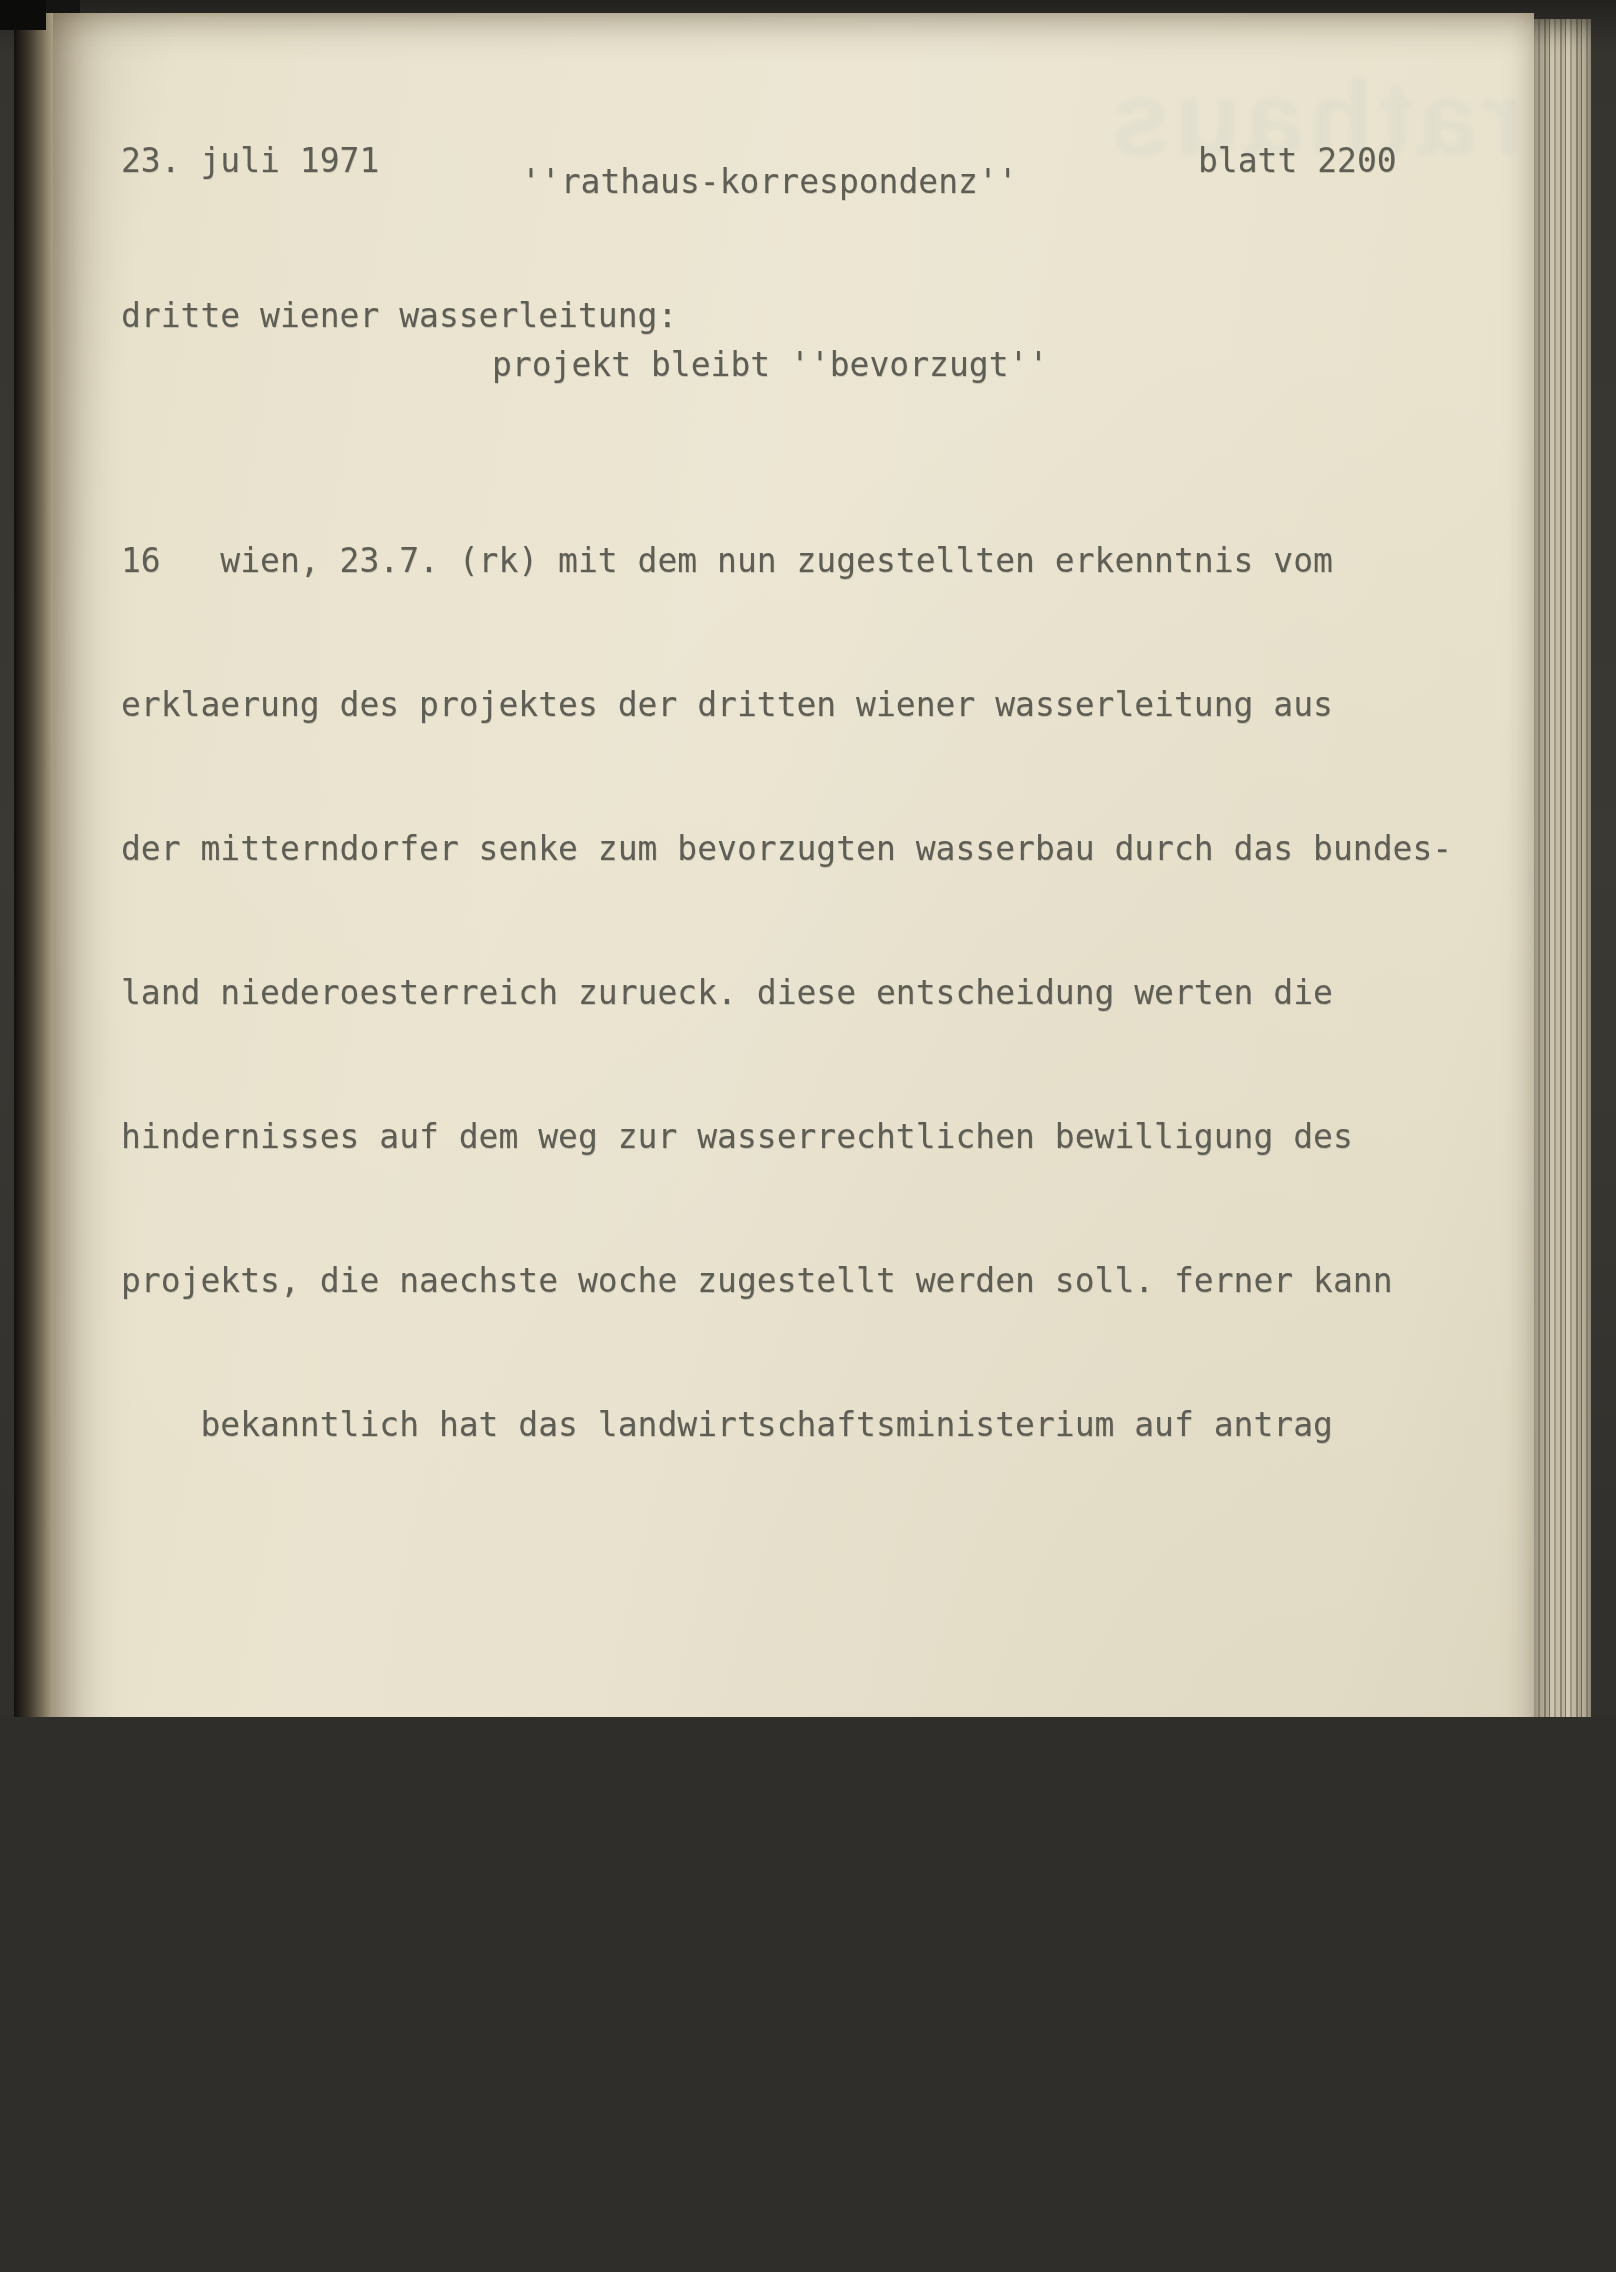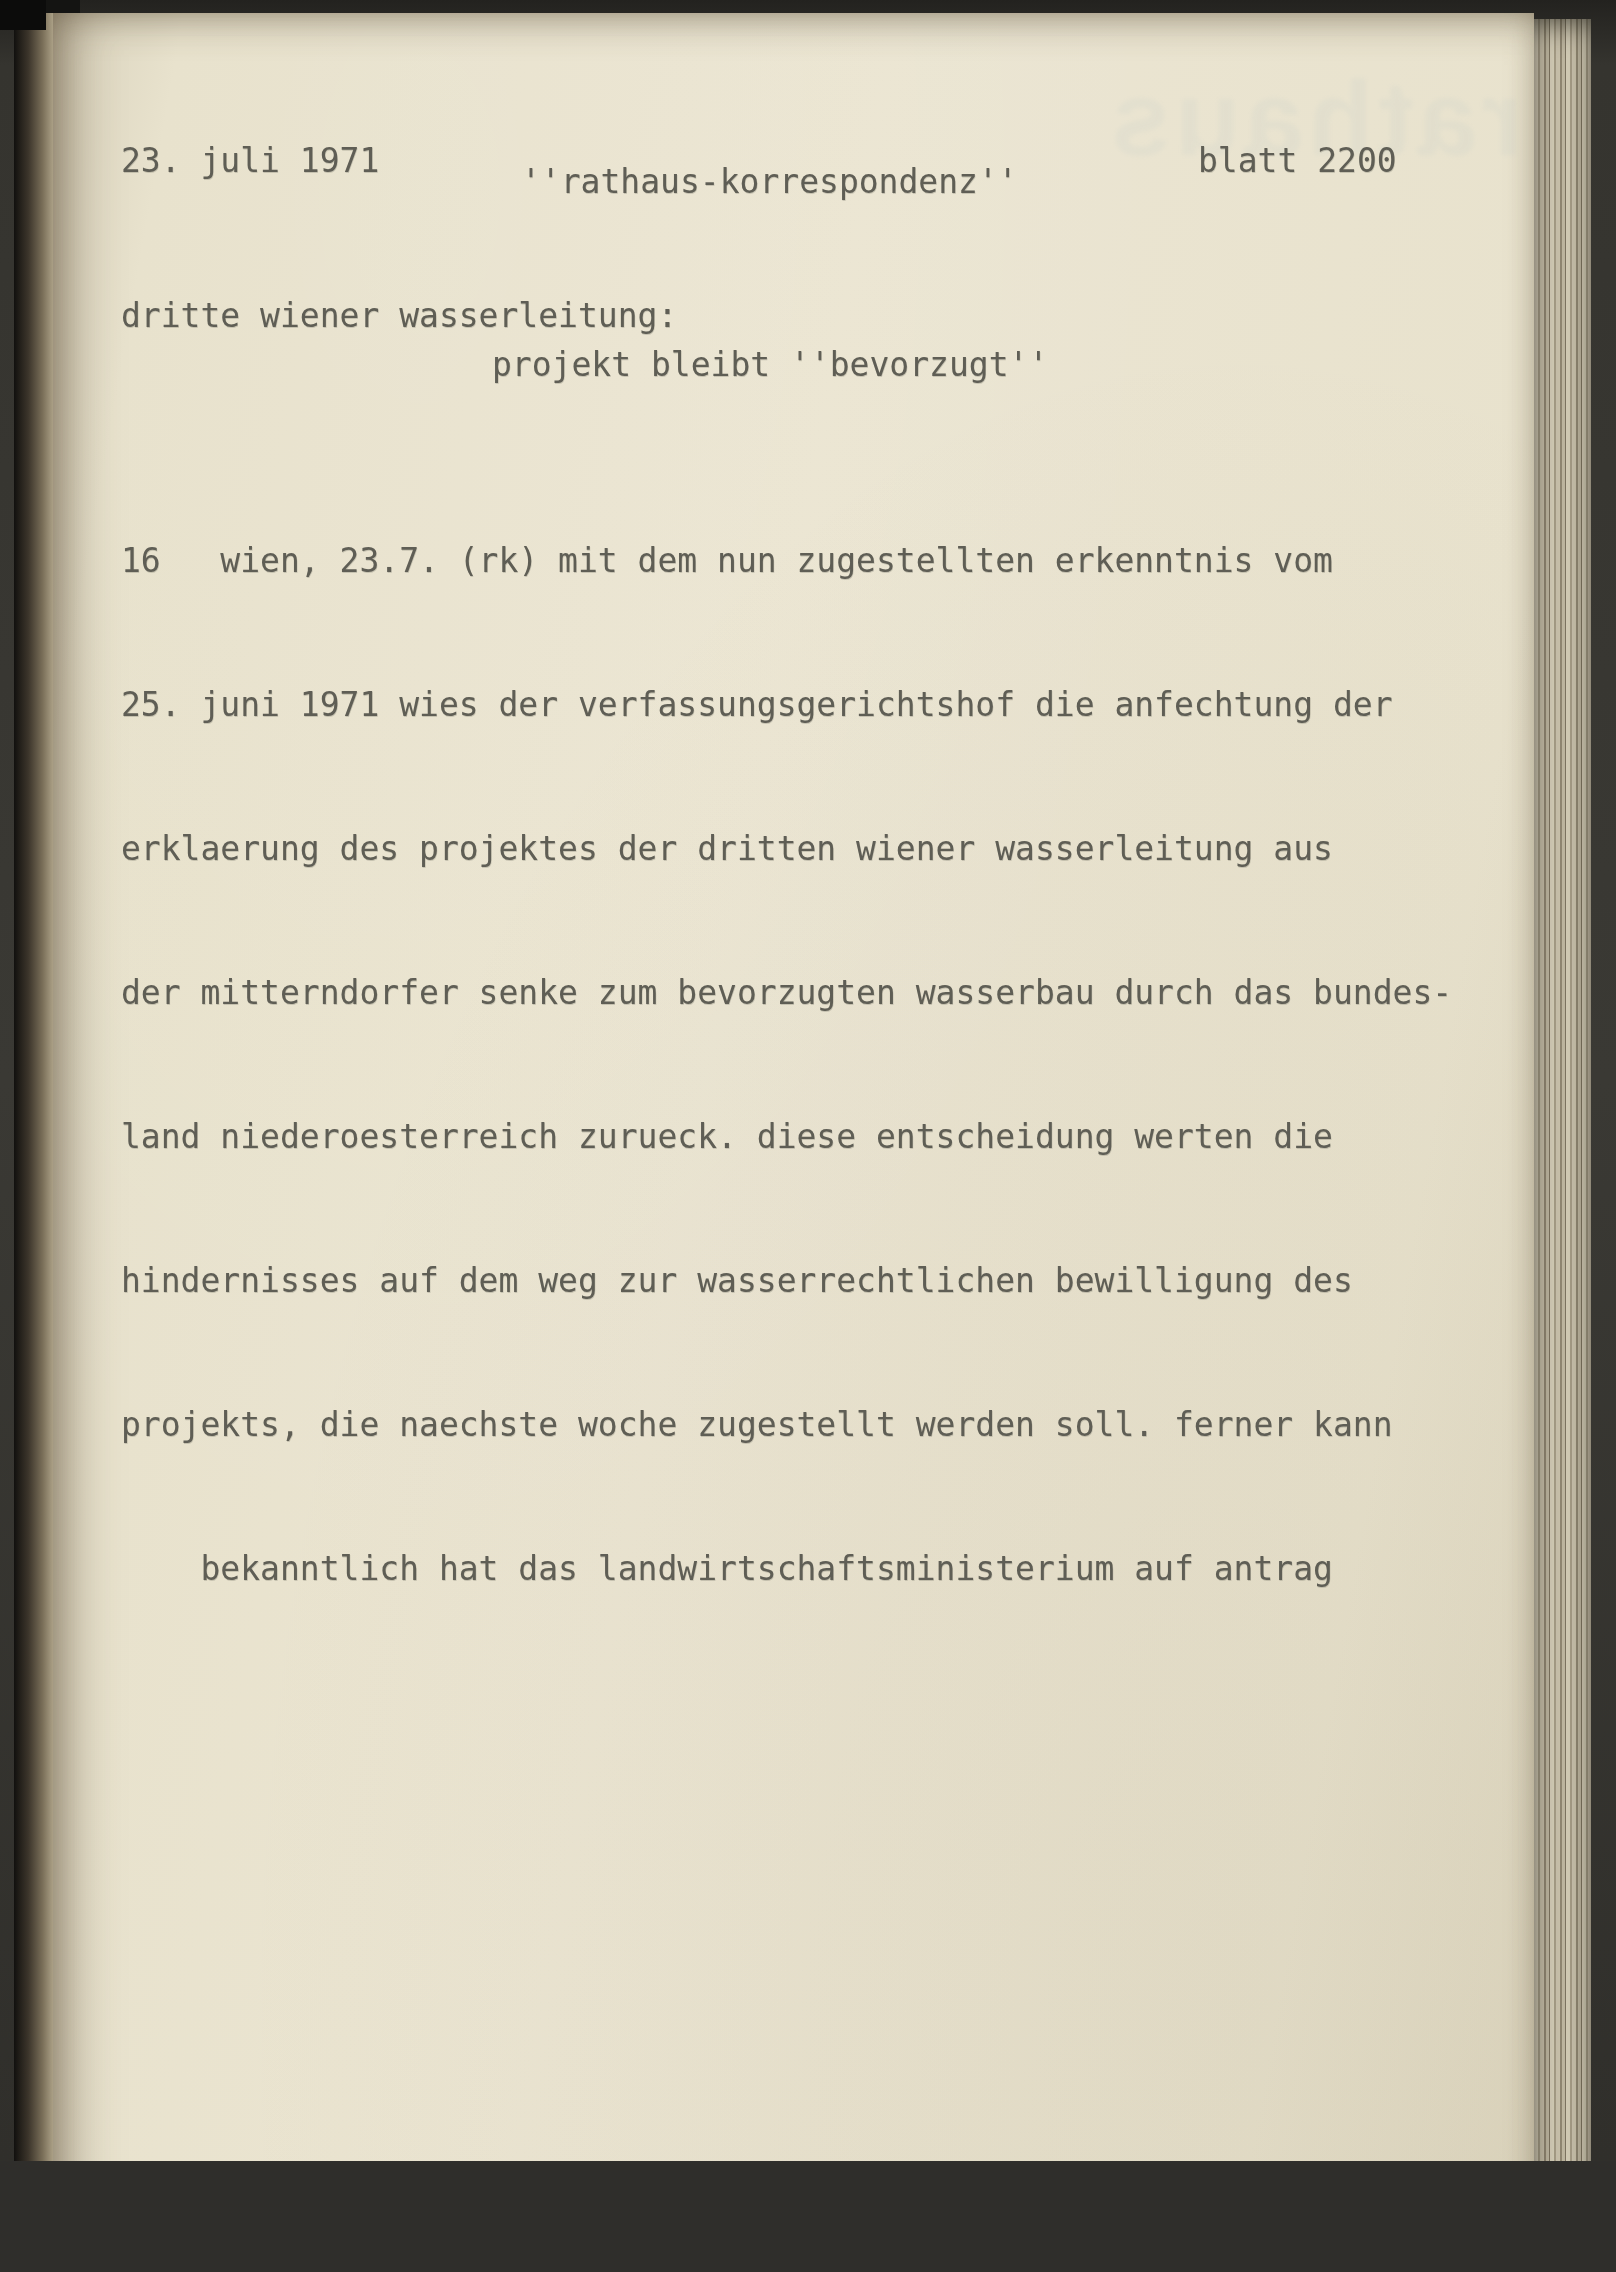--- a/index.html
+++ b/index.html
@@ -1,21 +1,21 @@
 <!DOCTYPE html>
 <html style="font-size:7.7px"><head>
 <meta charset="utf-8">
 <style>
   html, body { margin: 0; padding: 0; }
   body { background: #2f2e2b; }
 
   .scan {
     position: relative;
     width: 1617px;
-    height: 2161px;
+    height: 1717px;
     background: linear-gradient(180deg, #23221f 0%, #35342f 3%, #3a3934 50%, #302f2b 100%);
     overflow: hidden;
     font-family: "DejaVu Sans Mono", "Liberation Mono", monospace;
   }
 
   
   .corner-mark  { position: absolute; left: 0; top: 0; width: 46px; height: 30px; background: #0c0c0b; }
   .corner-mark2 { position: absolute; left: 46px; top: 0; width: 34px; height: 12.6px; background: #141412; }
 
   
@@ -109,21 +109,20 @@
 
     <span class="hdr-date">23. juli 1971</span>
     <span class="hdr-pub">''rathaus-korrespondenz''</span>
     <span class="hdr-sheet">blatt 2200</span>
 
     <span class="title1">dritte wiener wasserleitung:</span>
     <span class="title2">projekt bleibt ''bevorzugt''</span>
 
     <div class="body-block">
       <div class="body-line">16   wien, 23.7. (rk) mit dem nun zugestellten erkenntnis vom</div>
-      <div class="body-line">25. juni 1971 wies der verfassungsgerichtshof die anfechtung der</div>
       <div class="body-line">erklaerung des projektes der dritten wiener wasserleitung aus</div>
       <div class="body-line">der mitterndorfer senke zum bevorzugten wasserbau durch das bundes-</div>
       <div class="body-line">land niederoesterreich zurueck. diese entscheidung werten die</div>
       <div class="body-line">hindernisses auf dem weg zur wasserrechtlichen bewilligung des</div>
       <div class="body-line">projekts, die naechste woche zugestellt werden soll. ferner kann</div>
       <div class="body-line">    bekanntlich hat das landwirtschaftsministerium auf antrag</div>
       
       
       
       

